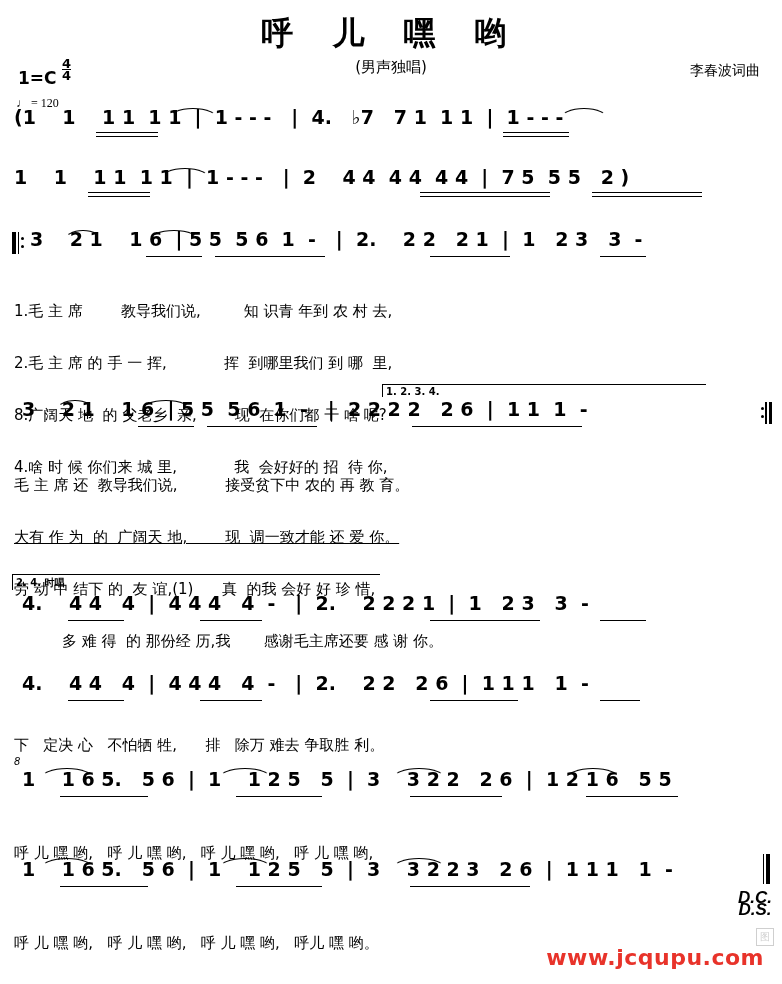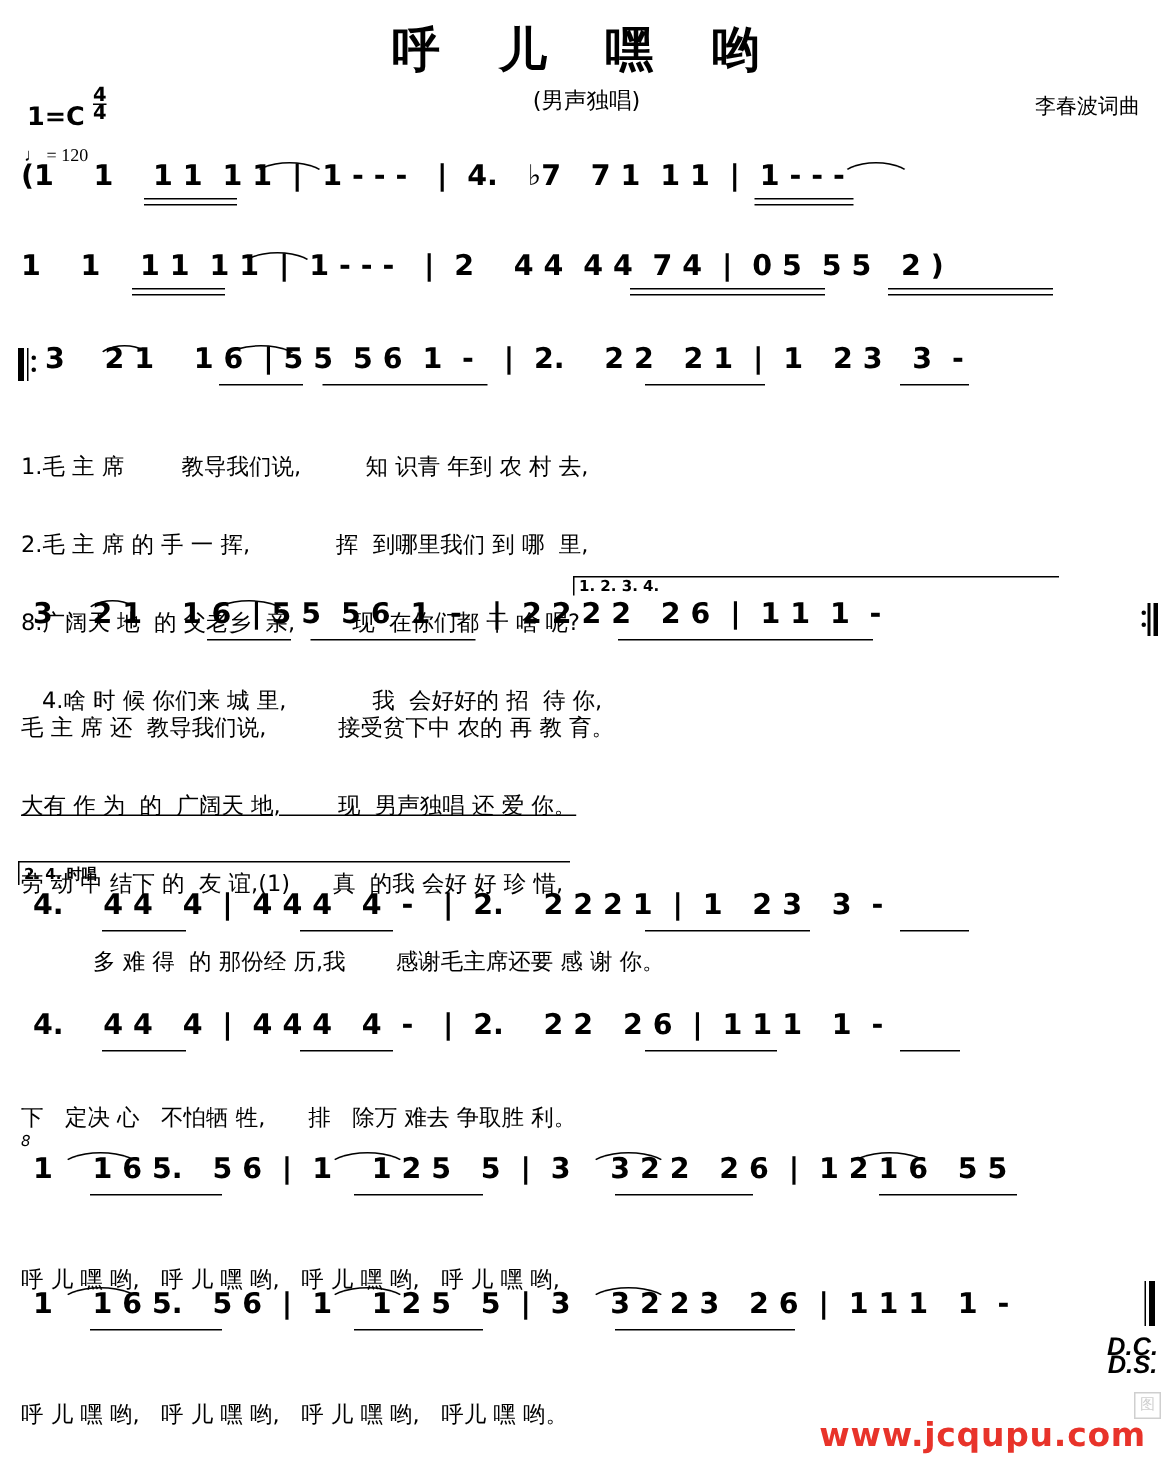--- a/index.html
+++ b/index.html
@@ -144,21 +144,21 @@
     <div class="notes">(1    1    1 1  1 1  |  1 - - -   |  4.   ♭7   7 1  1 1  |  1 - - -</div>
     <div style="position:absolute;left:168px;top:2px;width:48px;" class="slur"></div>
     <div style="position:absolute;left:560px;top:2px;width:46px;" class="slur"></div>
     <div style="position:absolute;left:96px;top:26px;width:62px;height:0;border-top:1.6px solid #000;"></div>
     <div style="position:absolute;left:96px;top:30px;width:62px;height:0;border-top:1.6px solid #000;"></div>
     <div style="position:absolute;left:503px;top:26px;width:66px;height:0;border-top:1.6px solid #000;"></div>
     <div style="position:absolute;left:503px;top:30px;width:66px;height:0;border-top:1.6px solid #000;"></div>
   </div>
 
   <div class="line" style="top:166px;">
-    <div class="notes">1    1    1 1  1 1  |  1 - - -   |  2    4 4  4 4  7 4  |  0 5  5 5   2 )</div>
+    <div class="notes">1    1    1 1  1 1  |  1 - - -   |  2    4 4  4 4  4 4  |  7 5  5 5   2 )</div>
     <div style="position:absolute;left:160px;top:2px;width:48px;" class="slur"></div>
     <div style="position:absolute;left:88px;top:26px;width:62px;height:0;border-top:1.6px solid #000;"></div>
     <div style="position:absolute;left:88px;top:30px;width:62px;height:0;border-top:1.6px solid #000;"></div>
     <div style="position:absolute;left:420px;top:26px;width:130px;height:0;border-top:1.6px solid #000;"></div>
     <div style="position:absolute;left:420px;top:30px;width:130px;height:0;border-top:1.6px solid #000;"></div>
     <div style="position:absolute;left:592px;top:26px;width:110px;height:0;border-top:1.6px solid #000;"></div>
     <div style="position:absolute;left:592px;top:30px;width:110px;height:0;border-top:1.6px solid #000;"></div>
   </div>
 
   <div class="line" style="top:228px;">
@@ -172,40 +172,40 @@
     <div style="position:absolute;left:64px;top:2px;width:36px;" class="slur"></div>
     <div style="position:absolute;left:148px;top:2px;width:50px;" class="slur"></div>
     <div style="position:absolute;left:146px;top:28px;width:56px;height:0;border-top:1.6px solid #000;"></div>
     <div style="position:absolute;left:215px;top:28px;width:110px;height:0;border-top:1.6px solid #000;"></div>
     <div style="position:absolute;left:430px;top:28px;width:80px;height:0;border-top:1.6px solid #000;"></div>
     <div style="position:absolute;left:600px;top:28px;width:46px;height:0;border-top:1.6px solid #000;"></div>
 
     <div class="lyric" style="top:40px;">1.毛 主 席        教导我们说,         知 识青 年到 农 村 去,</div>
     <div class="lyric" style="top:66px;">2.毛 主 席 的 手 一 挥,            挥  到哪里我们 到 哪  里,</div>
     <div class="lyric" style="top:92px;">8.广阔天 地  的 父老乡  亲,        现  在你们都 干 啥 呢?</div>
-    <div class="lyric" style="top:118px;margin-left:14px;">4.啥 时 候 你们来 城 里,            我  会好好的 招  待 你,</div>
+    <div class="lyric" style="top:118px;">4.啥 时 候 你们来 城 里,            我  会好好的 招  待 你,</div>
   </div>
 
   <div class="line" style="top:398px;">
     <div class="notes" style="padding-left:22px;">3    2 1    1 6  | 5 5  5 6  1  -   |  2 2 2 2   2 6  |  1 1  1  -</div>
     <div class="ending" style="left:382px;top:-14px;width:316px;">1. 2. 3. 4.</div>
     <div style="position:absolute;left:56px;top:2px;width:36px;" class="slur"></div>
     <div style="position:absolute;left:140px;top:2px;width:50px;" class="slur"></div>
     <div style="position:absolute;left:138px;top:28px;width:56px;height:0;border-top:1.6px solid #000;"></div>
     <div style="position:absolute;left:207px;top:28px;width:110px;height:0;border-top:1.6px solid #000;"></div>
     <div style="position:absolute;left:412px;top:28px;width:170px;height:0;border-top:1.6px solid #000;"></div>
     <span class="repeat-end" style="position:absolute;right:10px;top:4px;">
       <span class="thick"></span>
         <span class="thin"></span>
         <span class="d1"></span>
         <span class="d2"></span>
     </span>
 
     <div class="lyric" style="top:44px;">毛 主 席 还  教导我们说,          接受贫下中 农的 再 教 育。</div>
-    <div class="lyric" style="top:70px;"><span class="underline-text">大有 作 为  的  广阔天 地,        现  男声独唱 还 爱 你。</span></div>
+    <div class="lyric" style="top:70px;"><span class="underline-text">大有 作 为  的  广阔天 地,        现  调一致才能 还 爱 你。</span></div>
     <div class="lyric" style="top:96px;">劳 动 中 结下 的  友 谊,(1)      真  的我 会好 好 珍 惜,</div>
     <div class="lyric" style="top:122px;margin-left:48px;">多 难 得  的 那份经 历,我       感谢毛主席还要 感 谢 你。</div>
   </div>
 
   <div class="line" style="top:592px;">
     <div class="ending" style="left:12px;top:-18px;width:360px;">2. 4. 时唱</div>
     <div class="notes" style="padding-left:22px;">4.    4 4   4  |  4 4 4   4  -   |  2.    2 2 2 1  |  1   2 3   3  -</div>
     <div style="position:absolute;left:68px;top:28px;width:56px;height:0;border-top:1.6px solid #000;"></div>
     <div style="position:absolute;left:200px;top:28px;width:62px;height:0;border-top:1.6px solid #000;"></div>
     <div style="position:absolute;left:430px;top:28px;width:110px;height:0;border-top:1.6px solid #000;"></div>

